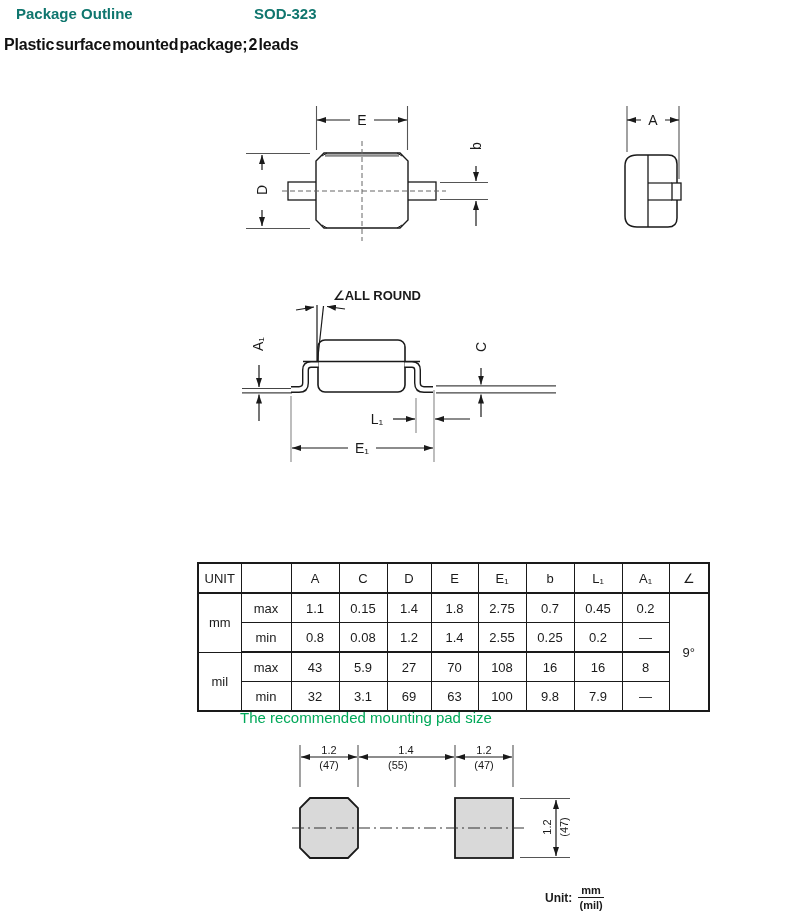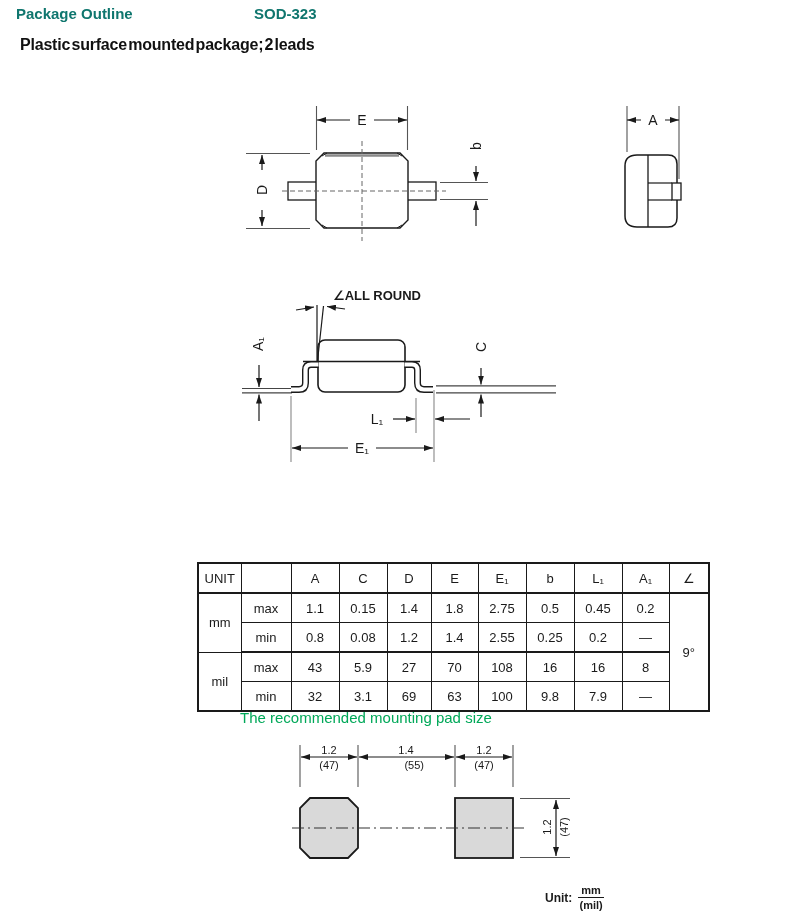--- a/index.html
+++ b/index.html
@@ -46,21 +46,21 @@
   .unit-word{font-size:12px;font-weight:bold;text-align:right;}
   .frac{display:inline-flex;flex-direction:column;align-items:center;font-size:11px;font-weight:bold;line-height:12px;}
   .frac .num{border-bottom:1.2px solid #1a1a1a;padding:0 3px 1px 3px;}
   .frac .den{padding-top:1px;}
 </style>
 </head>
 <body>
 
 <div class="abs title" style="left:16px;top:5px;">Package Outline</div>
 <div class="abs title" style="left:254px;top:5px;">SOD-323</div>
-<div class="abs subtitle" style="left:20px;top:36px;">Plastic surface mounted package; 2 leads</div>
+<div class="abs subtitle" style="left:4px;top:36px;">Plastic surface mounted package; 2 leads</div>
 
 <svg style="left:236px;top:98px;" width="268" height="155" viewBox="236 98 268 155">
   <defs>
     <marker id="ahA" viewBox="0 0 9 6" refX="9" refY="3" markerWidth="9" markerHeight="6" orient="auto-start-reverse" markerUnits="userSpaceOnUse">
       <path d="M0,0 L9,3 L0,6 Z" fill="#1a1a1a"></path>
     </marker>
   </defs>
   <g stroke="#555" stroke-width="1.1">
     <line x1="316.5" y1="106" x2="316.5" y2="150"></line>
     <line x1="407.5" y1="106" x2="407.5" y2="150"></line>
@@ -199,21 +199,21 @@
     <th>∠</th>
   </tr>
   <tr>
     <td rowspan="2">mm</td>
     <td>max</td>
     <td>1.1</td>
     <td>0.15</td>
     <td>1.4</td>
     <td>1.8</td>
     <td>2.75</td>
-    <td>0.5</td>
+    <td>0.7</td>
     <td>0.45</td>
     <td>0.2</td>
     <td rowspan="4" class="cell-angle">9°</td>
   </tr>
   <tr class="grp-end">
     <td>min</td>
     <td>0.8</td>
     <td>0.08</td>
     <td>1.2</td>
     <td>1.4</td>
@@ -273,21 +273,21 @@
   <g>
     <polygon points="310,798 348,798 358,808 358,848 348,858 310,858 300,848 300,808" fill="#d9d9d9" stroke="#1a1a1a" stroke-width="1.8"></polygon>
     <rect x="455" y="798" width="58" height="60" fill="#d9d9d9" stroke="#1a1a1a" stroke-width="1.8"></rect>
   </g>
   <line x1="292" y1="828" x2="524" y2="828" stroke="#333" stroke-width="1.2" stroke-dasharray="12 4 2 4"></line>
 </svg>
 
 <div class="abs small-label" style="left:311px;top:744px;width:36px;text-align:center;">1.2</div>
 <div class="abs small-label" style="left:311px;top:759px;width:36px;text-align:center;">(47)</div>
 <div class="abs small-label" style="left:388px;top:744px;width:36px;text-align:center;">1.4</div>
-<div class="abs small-label" style="left:388px;top:759px;width:36px;text-align:right;">(55)</div>
+<div class="abs small-label" style="left:388px;top:759px;width:36px;text-align:left;">(55)</div>
 <div class="abs small-label" style="left:466px;top:744px;width:36px;text-align:center;">1.2</div>
 <div class="abs small-label" style="left:466px;top:759px;width:36px;text-align:center;">(47)</div>
 <div class="vsmall" style="left:529px;top:820px;">1.2</div>
 <div class="vsmall" style="left:546px;top:820px;">(47)</div>
 
 <div class="unit-note">
   <span class="unit-word">Unit:</span>
   <span class="frac">
     <span class="num">mm</span>
     <span class="den">(mil)</span>

